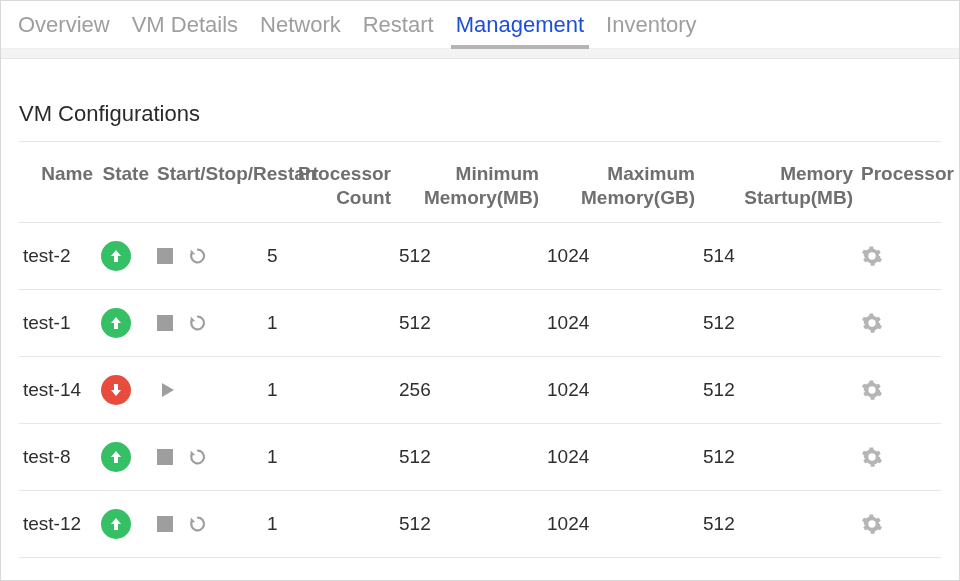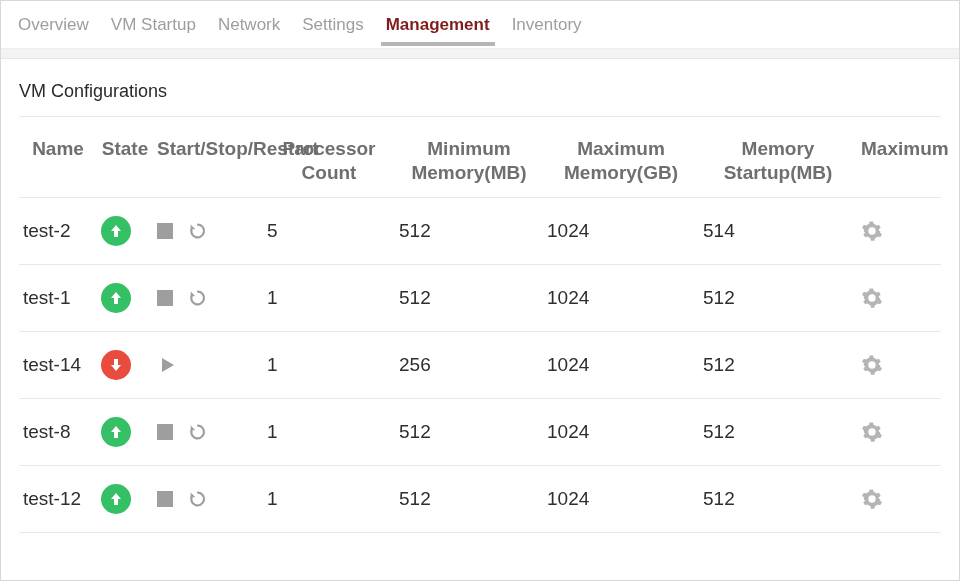--- a/index.html
+++ b/index.html
@@ -17,60 +17,60 @@
     background: #fff;
   }
   .tabs {
     display: flex;
     align-items: center;
     border-bottom: 1px solid #eee;
     padding: 0 6px;
     height: 48px;
   }
   .tab {
-    font-size: 17px;
+    font-size: 22px;
     color: #9e9e9e;
     padding: 10px 11px 10px 11px;
     cursor: pointer;
     position: relative;
   }
   .tab.active {
-    color: #7f1d1d;
-    font-weight: 700;
+    color: #1d4ed8;
+    font-weight: 400;
   }
   .tab.active::after {
     content: "";
     position: absolute;
     left: 6px; right: 6px; bottom: -1px;
     height: 4px;
     background: #b5b5b5;
   }
   .subbar {
     height: 10px;
     background: #f3f3f3;
     border-bottom: 1px solid #e5e5e5;
   }
   .content {
     padding: 20px 18px 0 18px;
   }
   .title {
-    font-size: 18px;
+    font-size: 22px;
     color: #2a2a2a;
     font-weight: 400;
-    margin: 2px 0 14px 0;
+    margin: 22px 0 14px 0;
     border-bottom: 1px solid #e8e8e8;
     padding-bottom: 14px;
   }
   table.vm {
     width: 100%;
     border-collapse: collapse;
     table-layout: fixed;
   }
   table.vm th {
-    text-align: center;
+    text-align: right;
     font-size: 19px;
     font-weight: 700;
     color: #6f6f6f;
     padding: 6px 4px 12px 4px;
     border-bottom: 1px solid #e8e8e8;
     vertical-align: top;
     line-height: 1.25;
   }
   table.vm td {
     font-size: 19px;
@@ -111,23 +111,23 @@
   .icon-restart svg, .icon-play svg, .icon-gear svg, .state-badge svg {
     display: block;
   }
 </style>
 </head>
 <body>
 <div class="frame">
 
   <div class="tabs">
     <div class="tab">Overview</div>
-    <div class="tab">VM Startup</div>
+    <div class="tab">VM Details</div>
     <div class="tab">Network</div>
-    <div class="tab">Settings</div>
+    <div class="tab">Restart</div>
     <div class="tab active">Management</div>
     <div class="tab">Inventory</div>
   </div>
   <div class="subbar"></div>
 
   <div class="content">
     <div class="title">VM Configurations</div>
 
     <table class="vm">
       <colgroup>
@@ -142,21 +142,21 @@
       </colgroup>
       <thead>
         <tr>
           <th>Name</th>
           <th>State</th>
           <th>Start/Stop/Restart</th>
           <th>Processor Count</th>
           <th>Minimum Memory(MB)</th>
           <th>Maximum Memory(GB)</th>
           <th>Memory Startup(MB)</th>
-          <th>Maximum</th>
+          <th>Processor</th>
         </tr>
       </thead>
       <tbody id="vm-body">
           <tr>
             <td>test-2</td>
             <td><span class="state-badge state-up">
                 <svg width="16" height="16" viewBox="0 0 16 16">
     <g transform="rotate(0 8 8)">
       <path d="M8 2 L13 8 L10 8 L10 14 L6 14 L6 8 L3 8 Z" fill="#fff"></path>
     </g>

